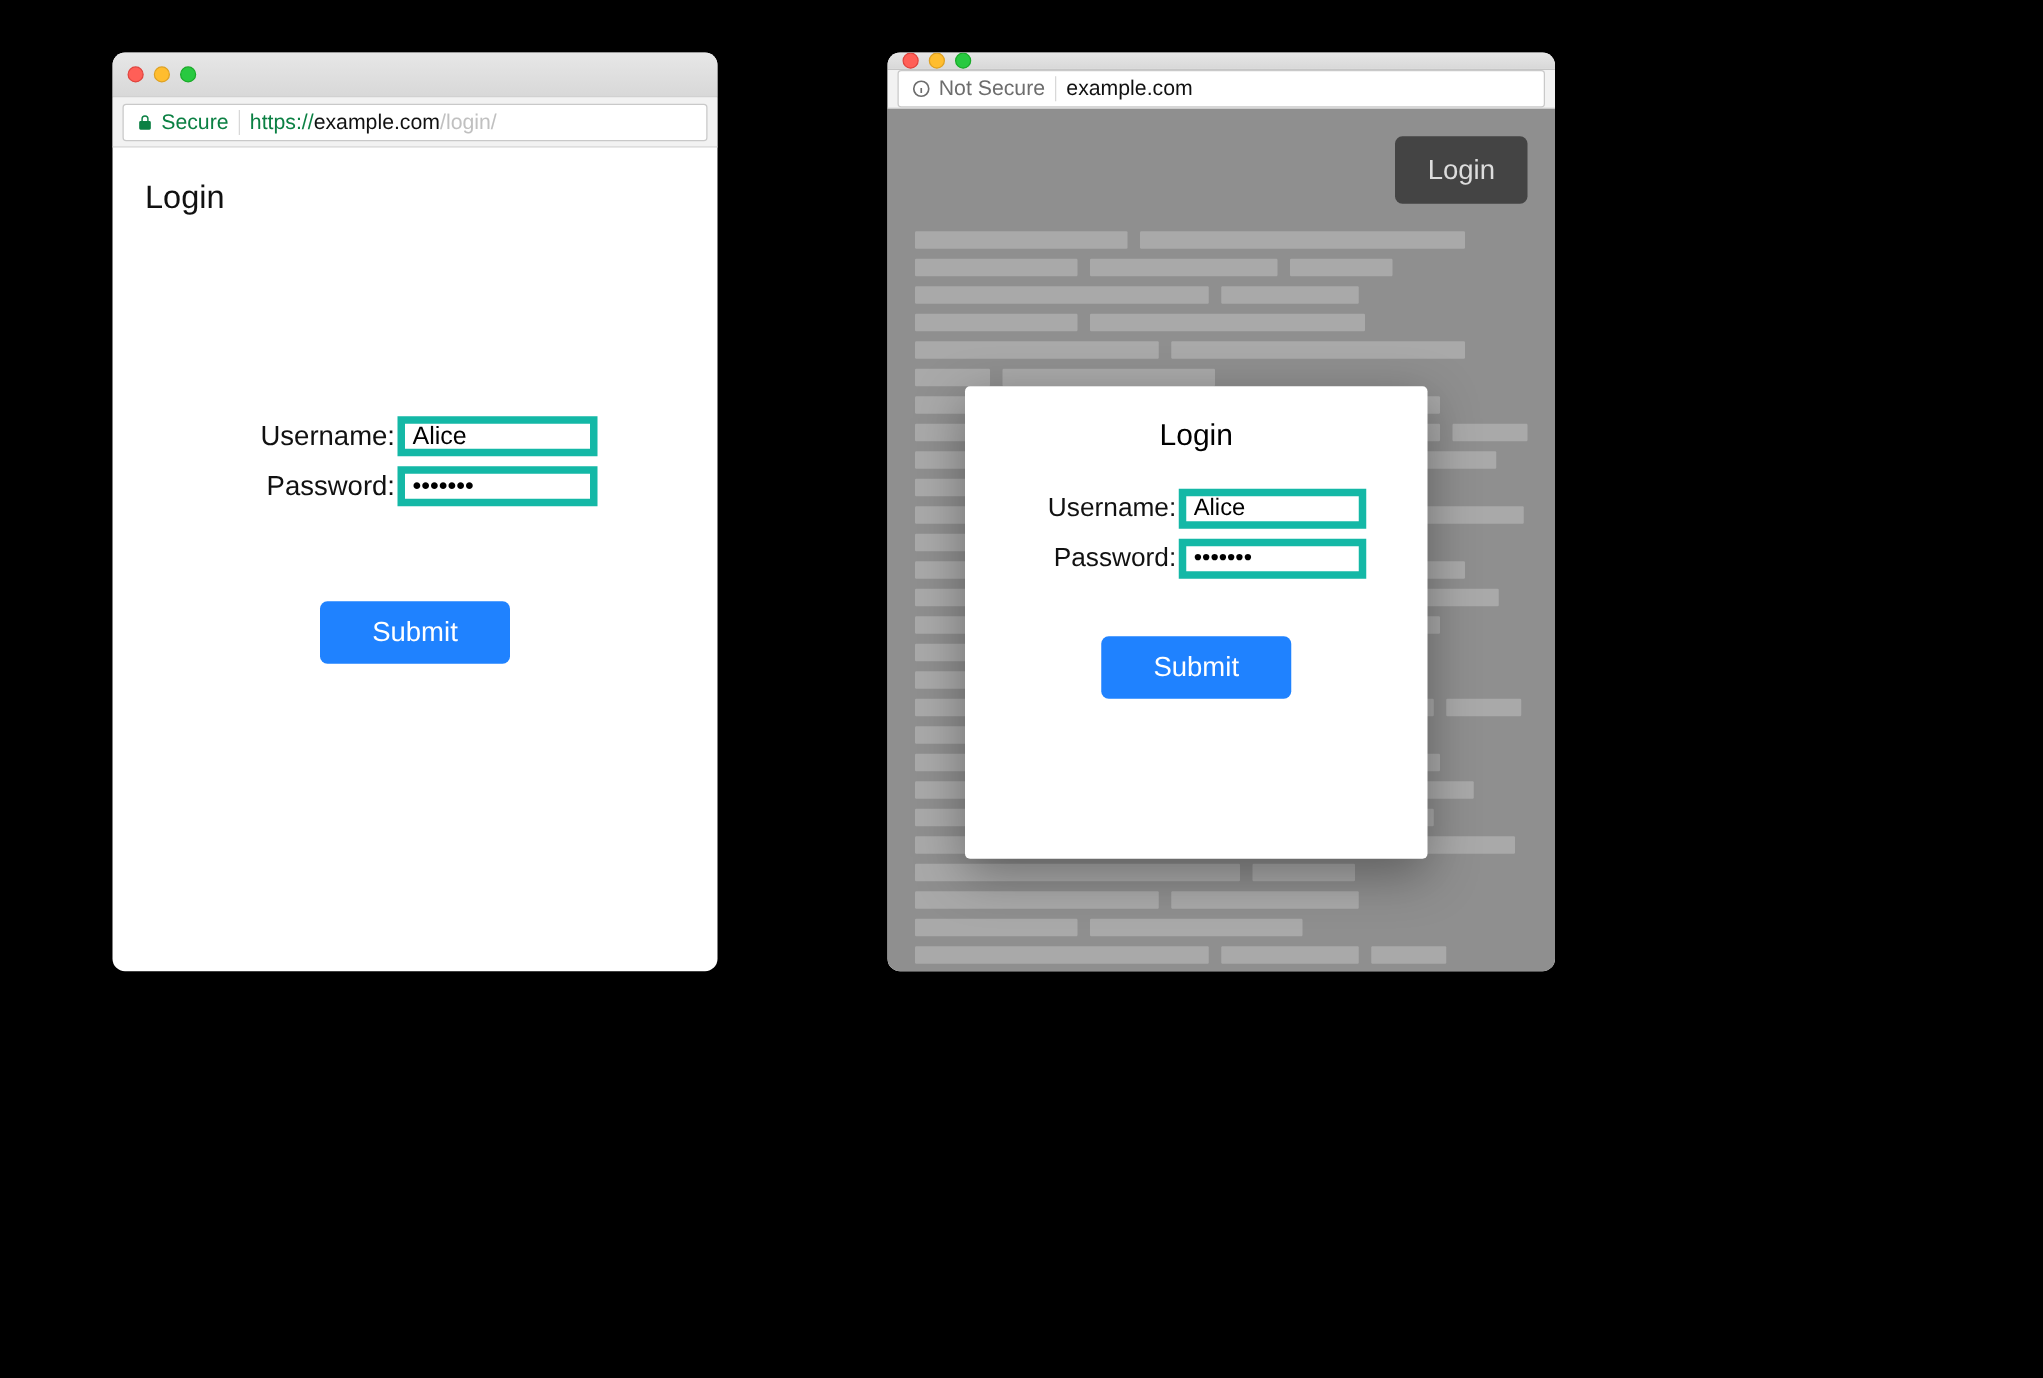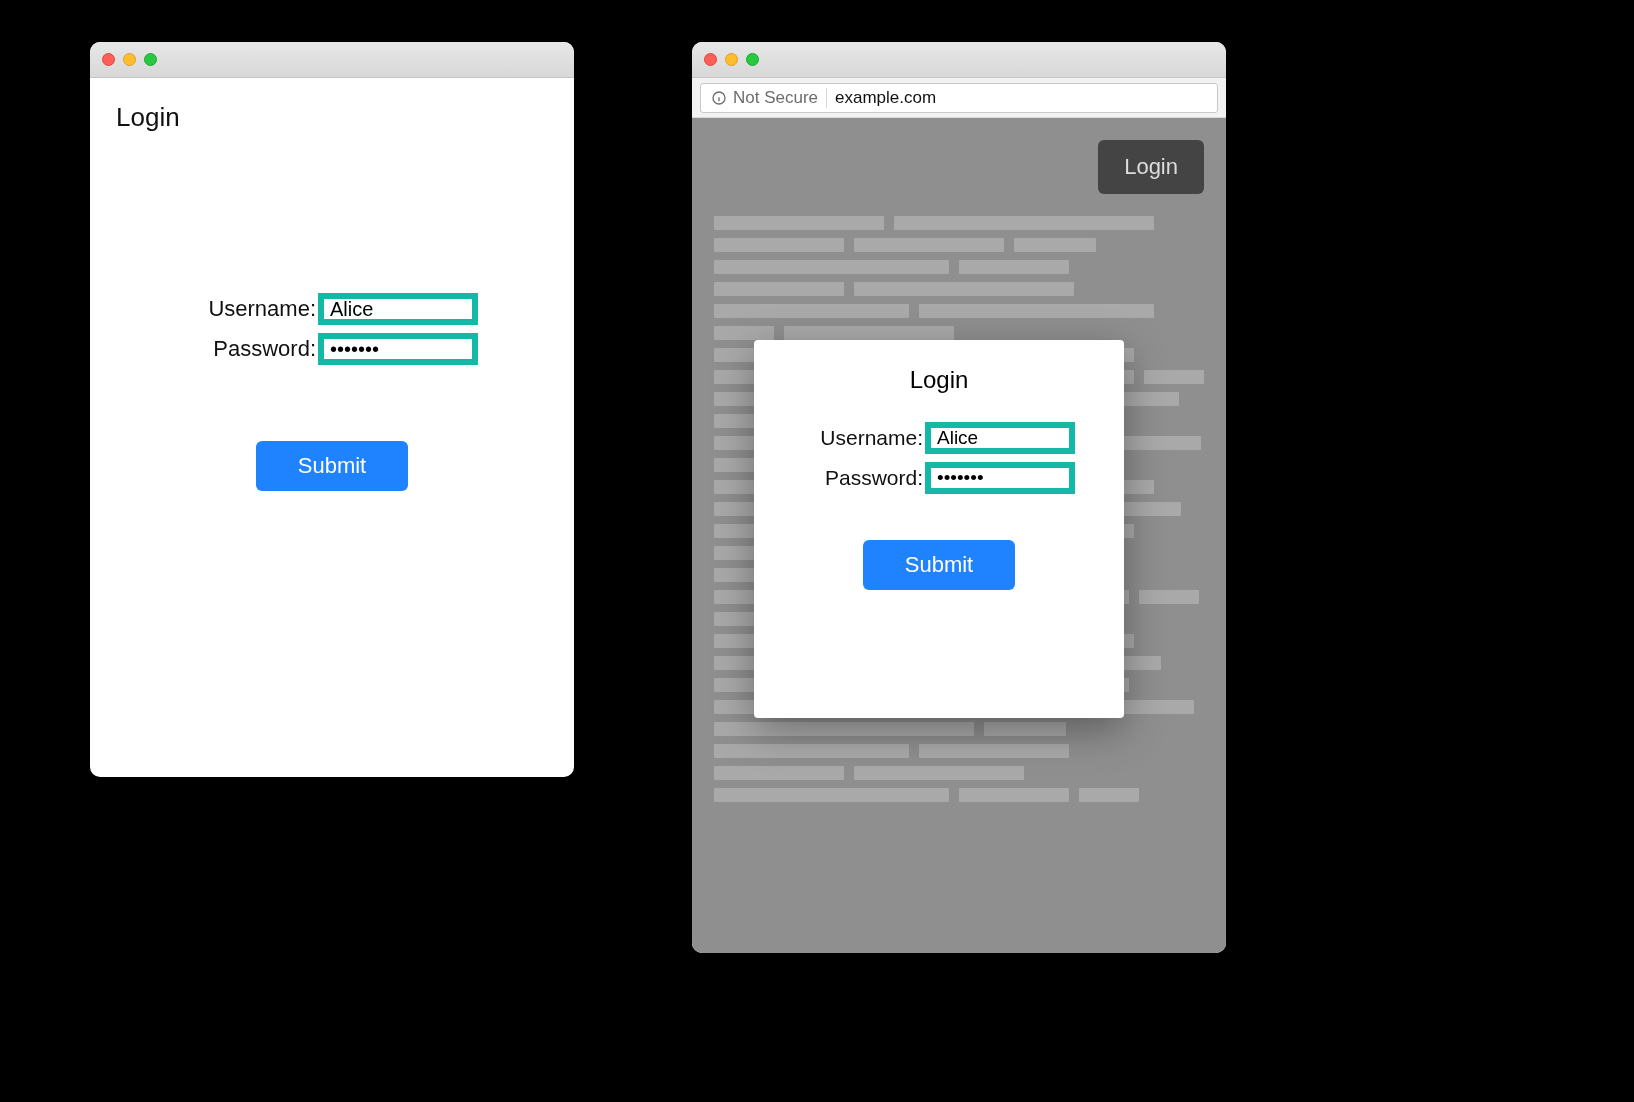--- a/index.html
+++ b/index.html
@@ -24,22 +24,22 @@
     box-shadow: 0 25px 60px rgba(0,0,0,.6);
     background: #fff;
     display: flex;
     flex-direction: column;
   }
   .browser.left {
     left: 90px; top: 42px;
     width: 484px; height: 735px;
   }
   .browser.right {
-    left: 692px; top: 42px;
-    width: 534px; height: 911px; justify-content: space-between;
+    left: 710px; top: 42px;
+    width: 534px; height: 735px; justify-content: space-between;
   }
 
   .titlebar {
     height: 36px;
     background: linear-gradient(#e7e7e7,#d8d8d8);
     border-bottom: 1px solid #c5c5c5;
     display: flex;
     align-items: center;
     padding-left: 12px;
     gap: 8px;
@@ -164,20 +164,34 @@
 </head>
 <body>
 
 <div class="stage">
 
   <div class="browser left">
     <div class="titlebar">
       <div class="traffic-dot dot-close"></div>
       <div class="traffic-dot dot-min"></div>
       <div class="traffic-dot dot-max"></div>
+    </div>
+    <div class="addrbar">
+      <div class="omnibox">
+        <span class="secure-label">
+          <svg class="lock-svg" viewBox="0 0 24 24" fill="#0b8043">
+            <path d="M12 2a5 5 0 0 0-5 5v3H6a2 2 0 0 0-2 2v8a2 2 0 0 0 2 2h12a2 2 0 0 0 2-2v-8a2 2 0 0 0-2-2h-1V7a5 5 0 0 0-5-5zm-3 5a3 3 0 1 1 6 0v3H9V7z"></path>
+          </svg>
+          <span>Secure</span>
+        </span>
+        <span class="vsep"></span>
+        <span class="url">
+          <span class="scheme">https</span><span class="scheme">://</span><span class="host">example.com</span><span>/login/</span>
+        </span>
+      </div>
     </div>
     <div class="viewport">
       <div class="login-page">
         <h1>Login</h1>
         <div class="form">
           <div class="field-row">
             <label>Username:</label>
             <input type="text" value="Alice" style="">
           </div>
           <div class="field-row">

